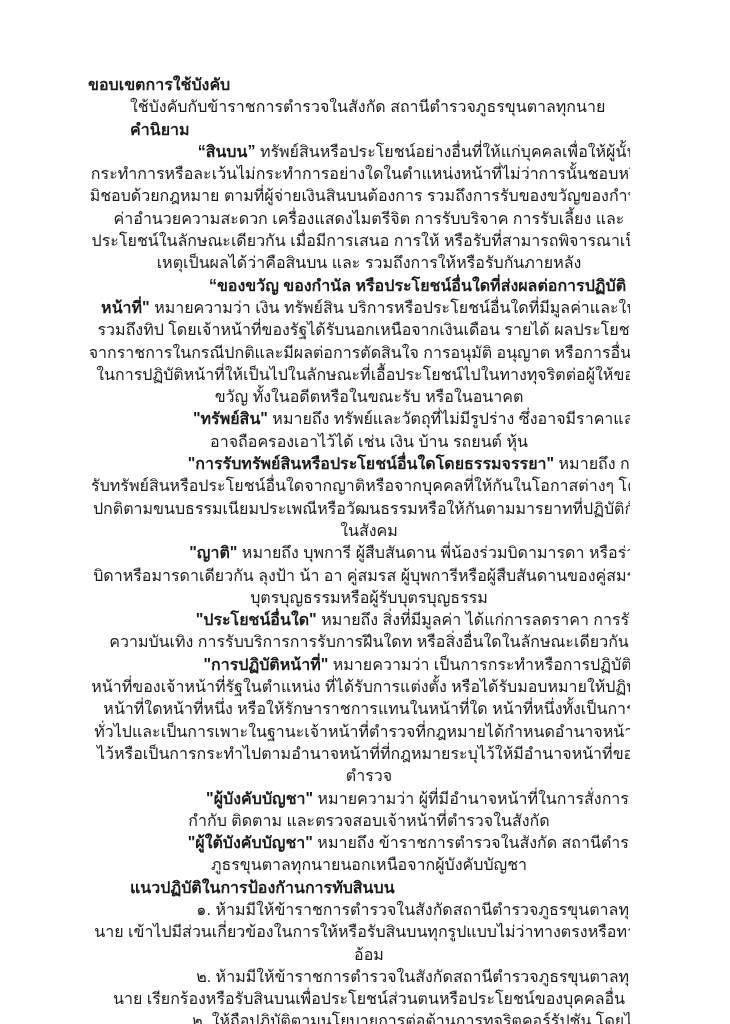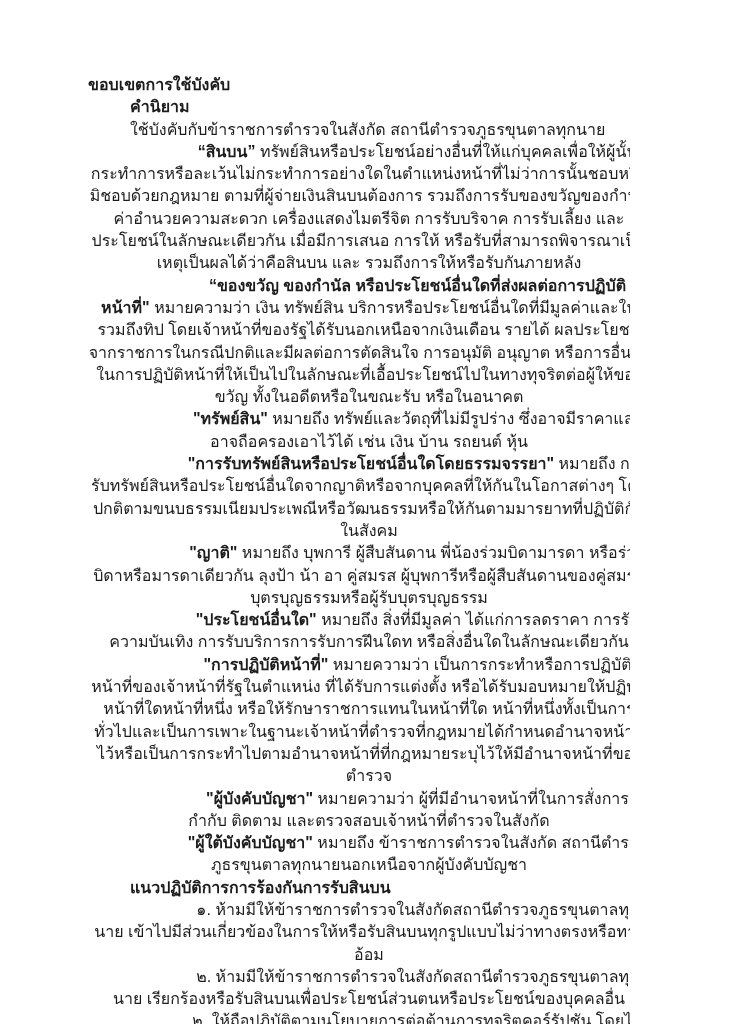--- a/index.html
+++ b/index.html
@@ -36,30 +36,30 @@
   .seg { white-space: normal; }
   .seg.bold { font-weight: 700; }
 </style>
 </head>
 <body>
 
 <div class="page" style="background: rgb(255, 255, 255); color: rgb(28, 28, 28);">
   <div class="content">
     <div>
         <p class="para ind-none"><span class="seg bold">ขอบเขตการใช้บังคับ</span></p>
+        <p class="para ind-one"><span class="seg">ใช้บังคับกับข้าราชการตำรวจในสังกัด สถานีตำรวจภูธรขุนตาลทุกนาย</span></p>
         <p class="para ind-one"><span class="seg bold">คำนิยาม</span></p>
-        <p class="para ind-one"><span class="seg">ใช้บังคับกับข้าราชการตำรวจในสังกัด สถานีตำรวจภูธรขุนตาลทุกนาย</span></p>
         <p class="para ind-two"><span class="seg bold">“สินบน”</span><span class="seg"> ทรัพย์สินหรือประโยชน์อย่างอื่นที่ให้แก่บุคคลเพื่อให้ผู้นั้นกระทำการหรือละเว้นไม่กระทำการอย่างใดในตำแหน่งหน้าที่ไม่ว่าการนั้นชอบหรือมิชอบด้วยกฎหมาย ตามที่ผู้จ่ายเงินสินบนต้องการ รวมถึงการรับของขวัญของกำนัล ค่าอำนวยความสะดวก เครื่องแสดงไมตรีจิต การรับบริจาค การรับเลี้ยง และประโยชน์ในลักษณะเดียวกัน เมื่อมีการเสนอ การให้ หรือรับที่สามารถพิจารณาเป็นเหตุเป็นผลได้ว่าคือสินบน และ รวมถึงการให้หรือรับกันภายหลัง</span></p>
         <p class="para ind-two"><span class="seg bold">“ของขวัญ ของกำนัล หรือประโยชน์อื่นใดที่ส่งผลต่อการปฏิบัติหน้าที่"</span><span class="seg"> หมายความว่า เงิน ทรัพย์สิน บริการหรือประโยชน์อื่นใดที่มีมูลค่าและให้รวมถึงทิป โดยเจ้าหน้าที่ของรัฐได้รับนอกเหนือจากเงินเดือน รายได้ ผลประโยชน์จากราชการในกรณีปกติและมีผลต่อการตัดสินใจ การอนุมัติ อนุญาต หรือการอื่นใดในการปฏิบัติหน้าที่ให้เป็นไปในลักษณะที่เอื้อประโยชน์ไปในทางทุจริตต่อผู้ให้ของขวัญ ทั้งในอดีตหรือในขณะรับ หรือในอนาคต</span></p>
         <p class="para ind-two"><span class="seg bold">"ทรัพย์สิน"</span><span class="seg"> หมายถึง ทรัพย์และวัตถุที่ไม่มีรูปร่าง ซึ่งอาจมีราคาและอาจถือครองเอาไว้ได้ เช่น เงิน บ้าน รถยนต์ หุ้น</span></p>
         <p class="para ind-two"><span class="seg bold">"การรับทรัพย์สินหรือประโยชน์อื่นใดโดยธรรมจรรยา"</span><span class="seg"> หมายถึง การรับทรัพย์สินหรือประโยชน์อื่นใดจากญาติหรือจากบุคคลที่ให้กันในโอกาสต่างๆ โดยปกติตามขนบธรรมเนียมประเพณีหรือวัฒนธรรมหรือให้กันตามมารยาทที่ปฏิบัติกันในสังคม</span></p>
         <p class="para ind-two"><span class="seg bold">"ญาติ"</span><span class="seg"> หมายถึง บุพการี ผู้สืบสันดาน พี่น้องร่วมบิดามารดา หรือร่วมบิดาหรือมารดาเดียวกัน ลุงป้า น้า อา คู่สมรส ผู้บุพการีหรือผู้สืบสันดานของคู่สมรส บุตรบุญธรรมหรือผู้รับบุตรบุญธรรม</span></p>
         <p class="para ind-two"><span class="seg bold">"ประโยชน์อื่นใด"</span><span class="seg"> หมายถึง สิ่งที่มีมูลค่า ได้แก่การลดราคา การรับความบันเทิง การรับบริการการรับการฝึนใดท หรือสิ่งอื่นใดในลักษณะเดียวกัน</span></p>
         <p class="para ind-two"><span class="seg bold">"การปฏิบัติหน้าที่"</span><span class="seg"> หมายความว่า เป็นการกระทำหรือการปฏิบัติหน้าที่ของเจ้าหน้าที่รัฐในตำแหน่ง ที่ได้รับการแต่งตั้ง หรือได้รับมอบหมายให้ปฏิบัติหน้าที่ใดหน้าที่หนึ่ง หรือให้รักษาราชการแทนในหน้าที่ใด หน้าที่หนึ่งทั้งเป็นการทั่วไปและเป็นการเพาะในฐานะเจ้าหน้าที่ตำรวจที่กฎหมายได้กำหนดอำนาจหน้าที่ไว้หรือเป็นการกระทำไปตามอำนาจหน้าที่ที่กฎหมายระบุไว้ให้มีอำนาจหน้าที่ของตำรวจ</span></p>
         <p class="para ind-two"><span class="seg bold">"ผู้บังคับบัญชา"</span><span class="seg"> หมายความว่า ผู้ที่มีอำนาจหน้าที่ในการสั่งการ กำกับ ติดตาม และตรวจสอบเจ้าหน้าที่ตำรวจในสังกัด</span></p>
         <p class="para ind-two"><span class="seg bold">"ผู้ใต้บังคับบัญชา"</span><span class="seg"> หมายถึง ข้าราชการตำรวจในสังกัด สถานีตำรวจภูธรขุนตาลทุกนายนอกเหนือจากผู้บังคับบัญชา</span></p>
-        <p class="para ind-one"><span class="seg bold">แนวปฏิบัติการการร้องกันการรับสินบน</span></p>
+        <p class="para ind-one"><span class="seg bold">แนวปฏิบัติในการป้องกัานการทับสินบน</span></p>
         <p class="para ind-two"><span class="seg">๑. ห้ามมีให้ข้าราชการตำรวจในสังกัดสถานีตำรวจภูธรขุนตาลทุกนาย เข้าไปมีส่วนเกี่ยวข้องในการให้หรือรับสินบนทุกรูปแบบไม่ว่าทางตรงหรือทางอ้อม</span></p>
         <p class="para ind-two"><span class="seg">๒. ห้ามมีให้ข้าราชการตำรวจในสังกัดสถานีตำรวจภูธรขุนตาลทุกนาย เรียกร้องหรือรับสินบนเพื่อประโยชน์ส่วนตนหรือประโยชน์ของบุคคลอื่น</span></p>
         <p class="para ind-two"><span class="seg">๒. ให้ถือปฏิบัติตามนโยบายการต่อต้านการทุจริตคอร์รัปชัน โดยไม่เข้าไปเกี่ยวข้องกับการทุจริตคอร์รัปชันไม่ว่าจะโดยทางตรงหรือทางอ้อม</span></p>
       </div>
   </div>
 </div>
 
 </body></html>

